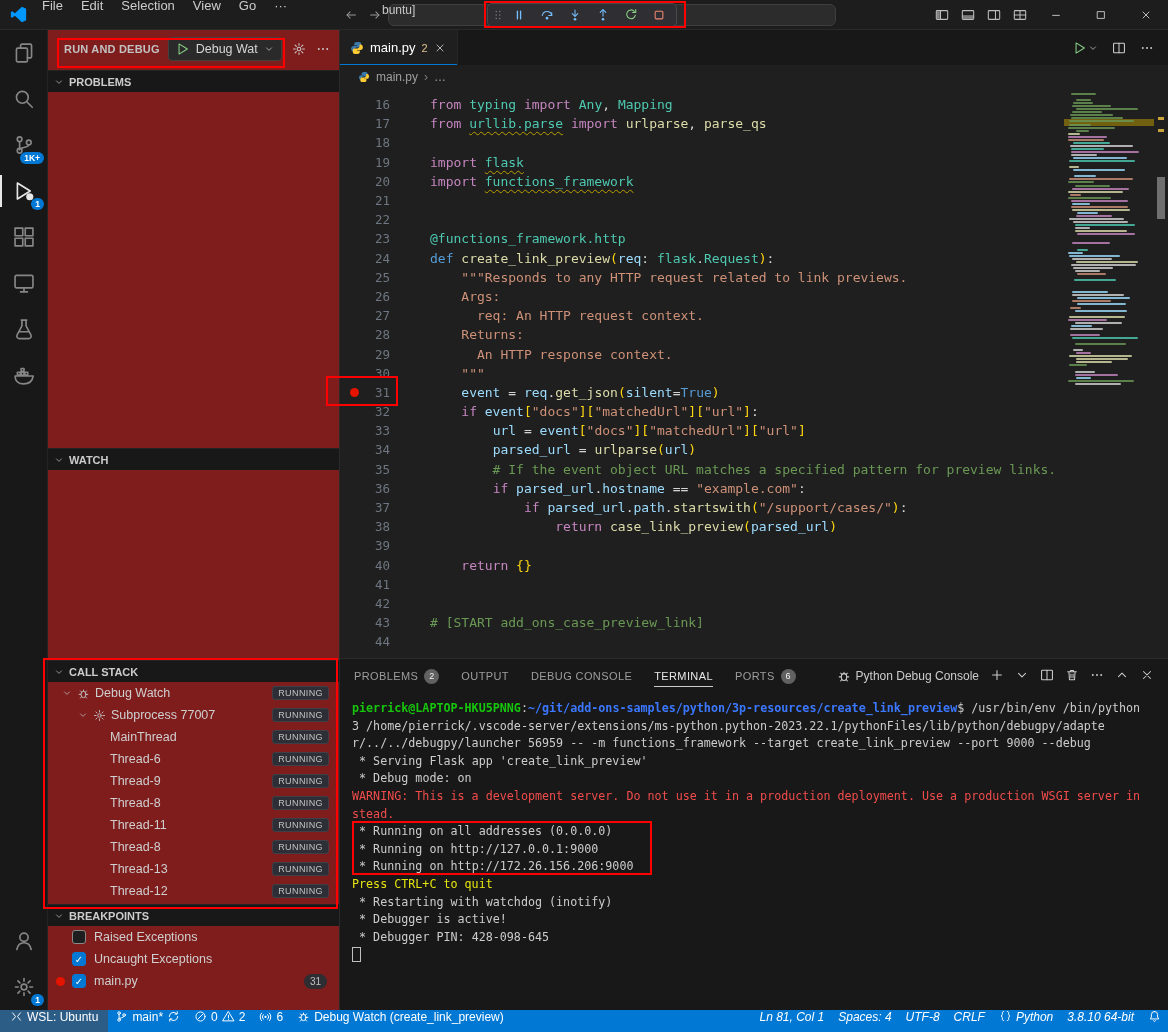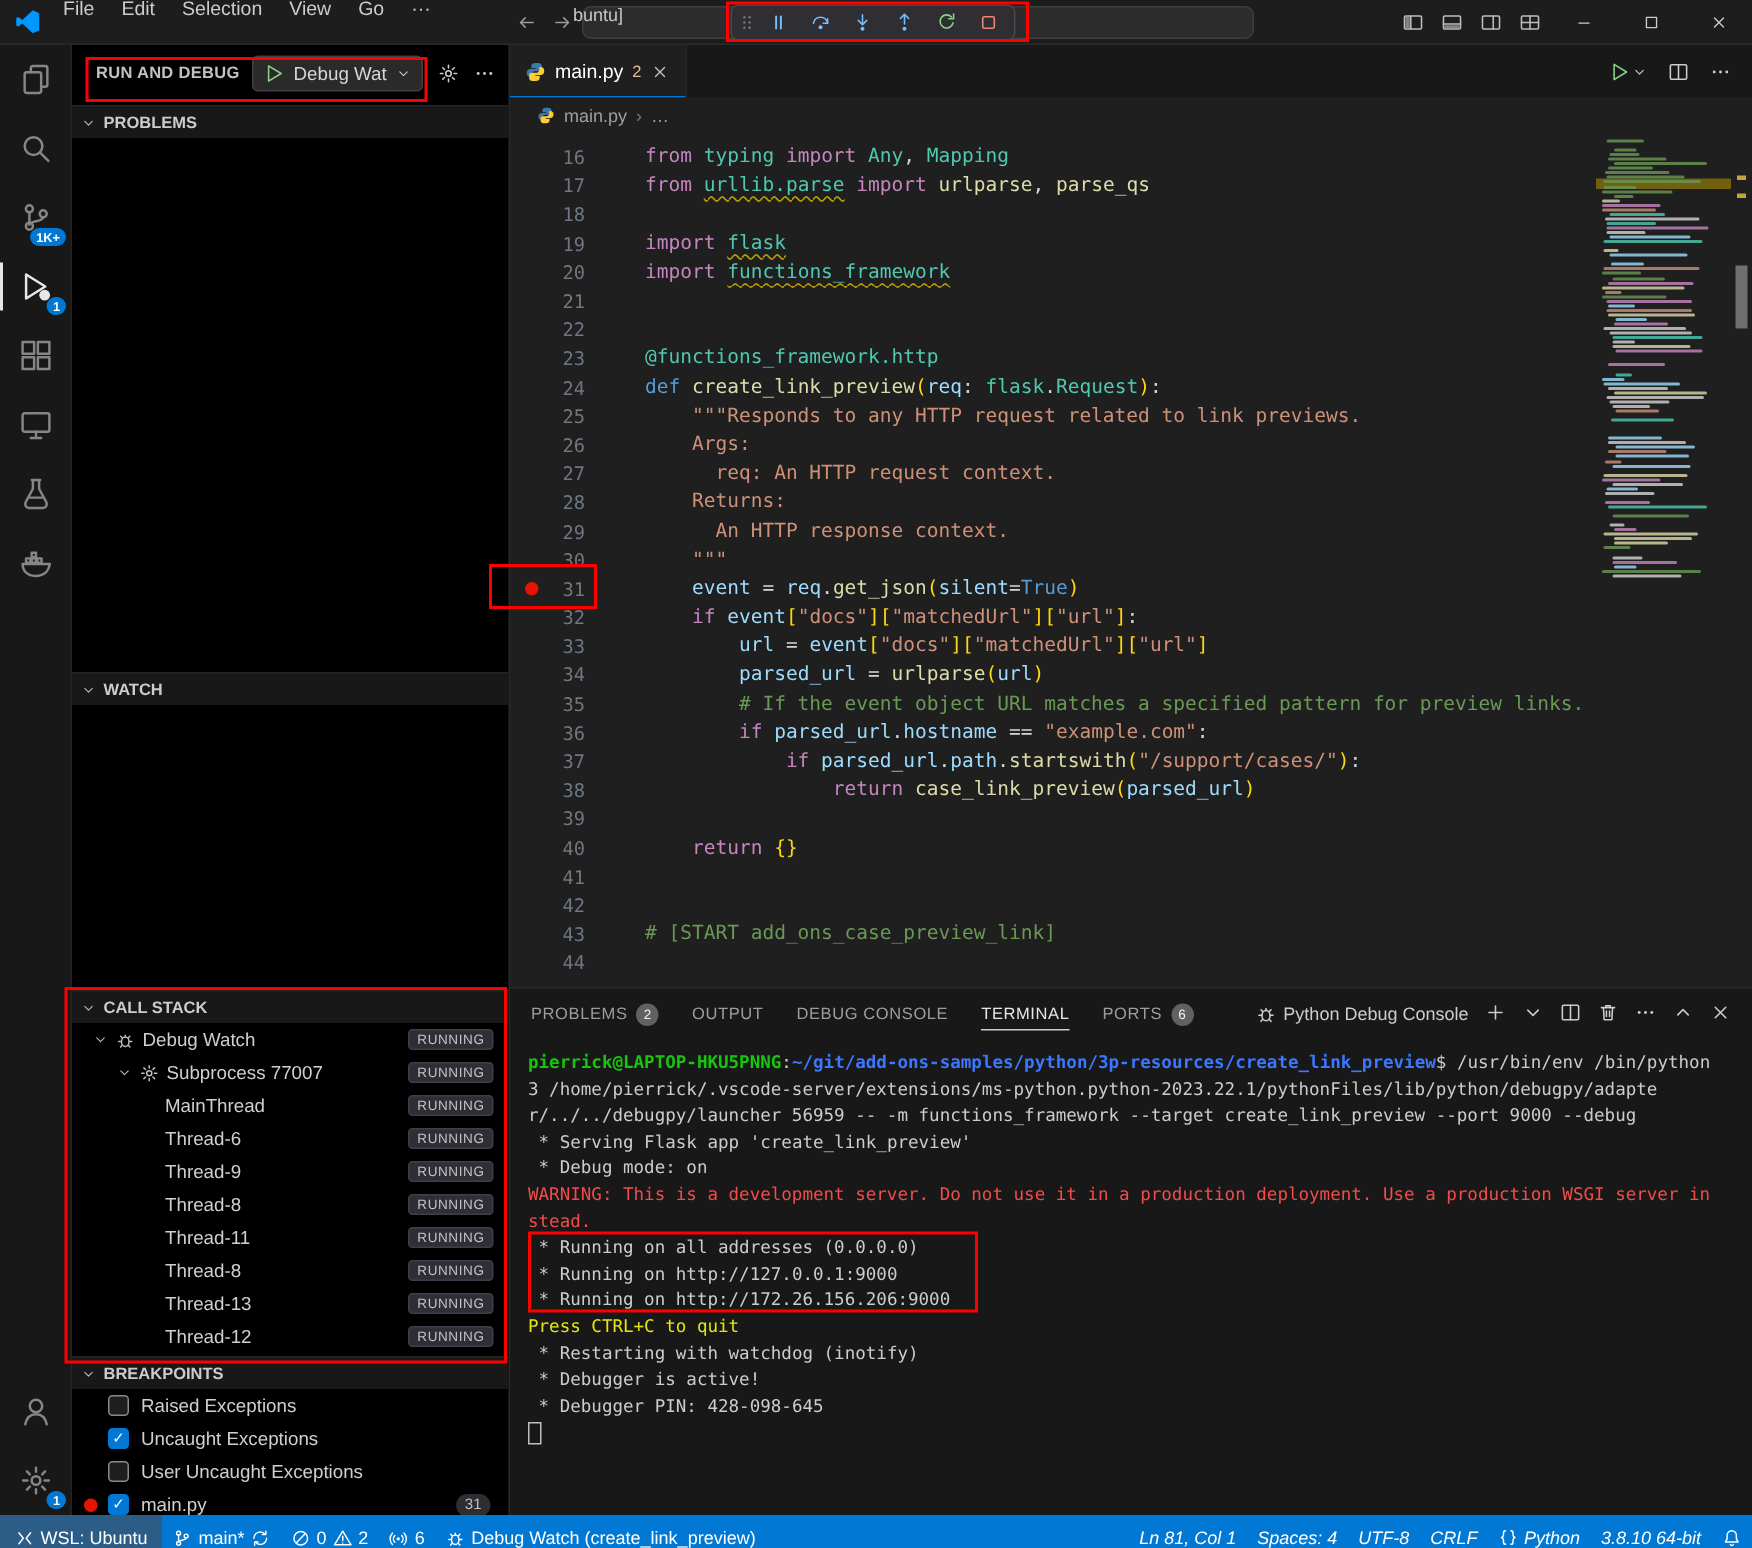--- a/index.html
+++ b/index.html
@@ -37,21 +37,21 @@
   .activitybar{position:absolute;left:0;top:30px;width:48px;bottom:22px;background:#181818;
     border-right:1px solid #232323;display:flex;flex-direction:column;z-index:2;}
   .ab-item{position:relative;width:48px;height:46px;display:flex;align-items:center;justify-content:center;color:#868686;}
   .ab-item.active{color:#e7e7e7;}
   .ab-item.active::before{content:'';position:absolute;left:0;top:7px;bottom:7px;width:2px;background:#e7e7e7;}
   .ab-badge{position:absolute;right:4px;bottom:4px;background:#0078d4;color:#fff;font-size:8.5px;
     font-weight:bold;border-radius:9px;padding:2px 4px;min-width:9px;text-align:center;line-height:1;}
   .ab-spacer{flex:1;}
 
   
-  .sidebar{position:absolute;left:48px;top:30px;width:292px;bottom:22px;background:#000000;
+  .sidebar{position:absolute;left:48px;top:30px;width:292px;bottom:22px;background:#7f1d1d;
     border-right:1px solid #2a2a2a;z-index:1;}
   .sb-header{position:absolute;top:0;left:0;right:0;height:38px;display:flex;align-items:center;
     padding:0 8px 0 16px;gap:8px;}
   .sb-title{font-size:11px;font-weight:bold;color:#c2c2c2;letter-spacing:.2px;white-space:nowrap;}
   .launch-box{display:flex;align-items:center;height:24px;background:#2a2a2a;border:1px solid #414141;
     border-radius:4px;padding:0 7px;gap:6px;}
   .launch-play{color:#89d185;}
   .launch-label{font-size:12.5px;color:#d6d6d6;white-space:nowrap;}
   .hdr-ic{color:#cccccc;margin-left:2px;}
   .sec-h{position:absolute;left:0;right:0;height:22px;display:flex;align-items:center;gap:5px;
@@ -120,21 +120,21 @@
   .terminal{position:absolute;top:41px;left:12px;width:calc(112ch + 1px);
     font-family:"DejaVu Sans Mono",monospace;font-size:11.7px;line-height:17.6px;}
   .t-line{white-space:pre-wrap;word-break:break-all;}
   .t-tg{color:#16c60c;font-weight:bold}.t-tb{color:#3b78ff;font-weight:bold}
   .t-tw{color:#cccccc}.t-tr{color:#f14c4c}.t-ty{color:#e5e510}
   .term-cursor{display:inline-block;width:9px;height:15px;border:1px solid #bfbfbf;vertical-align:middle;}
 
   
   .statusbar{position:absolute;left:0;bottom:0;width:100%;height:22px;background:#0078d4;
     display:flex;align-items:center;color:#ffffff;font-size:12px;z-index:3;}
-  .sb-item{display:flex;align-items:flex-end;gap:4px;padding:0 7px;height:22px;white-space:nowrap;}
+  .sb-item{display:flex;align-items:flex-start;gap:4px;padding:0 7px;height:22px;white-space:nowrap;}
   .sb-item .icon{color:#fff;}
   .sb-remote{background:#2c5d87;padding:0 10px;}
   .sb-right{margin-left:auto;display:flex;align-items:center;font-style:italic;}
 
   
   .annotation{position:absolute;border:2px solid #ff0000;z-index:99;pointer-events:none;}
 </style>
 </head>
 <body>
 
@@ -517,25 +517,20 @@
     <div class="bp-list" id="breakpoint-items" style="top:896px">
         <div class="bp-row">
           <span class="bp-slot16"></span>
           <span class="checkbox"></span>
           <span>Raised Exceptions</span>
         </div>
         <div class="bp-row">
           <span class="bp-slot16"></span>
           <span class="checkbox checked"></span>
           <span>Uncaught Exceptions</span>
-        </div>
-        <div class="bp-row">
-          <span class="bp-slot16"></span>
-          <span class="checkbox"></span>
-          <span>User Uncaught Exceptions</span>
         </div>
         <div class="bp-row">
           <span class="bp-slot16">
             <span class="bp-dot9"></span>
           </span>
           <span class="checkbox checked"></span>
           <span>main.py</span>
           <span class="bp-line-badge">31</span>
         </div>
       </div>

